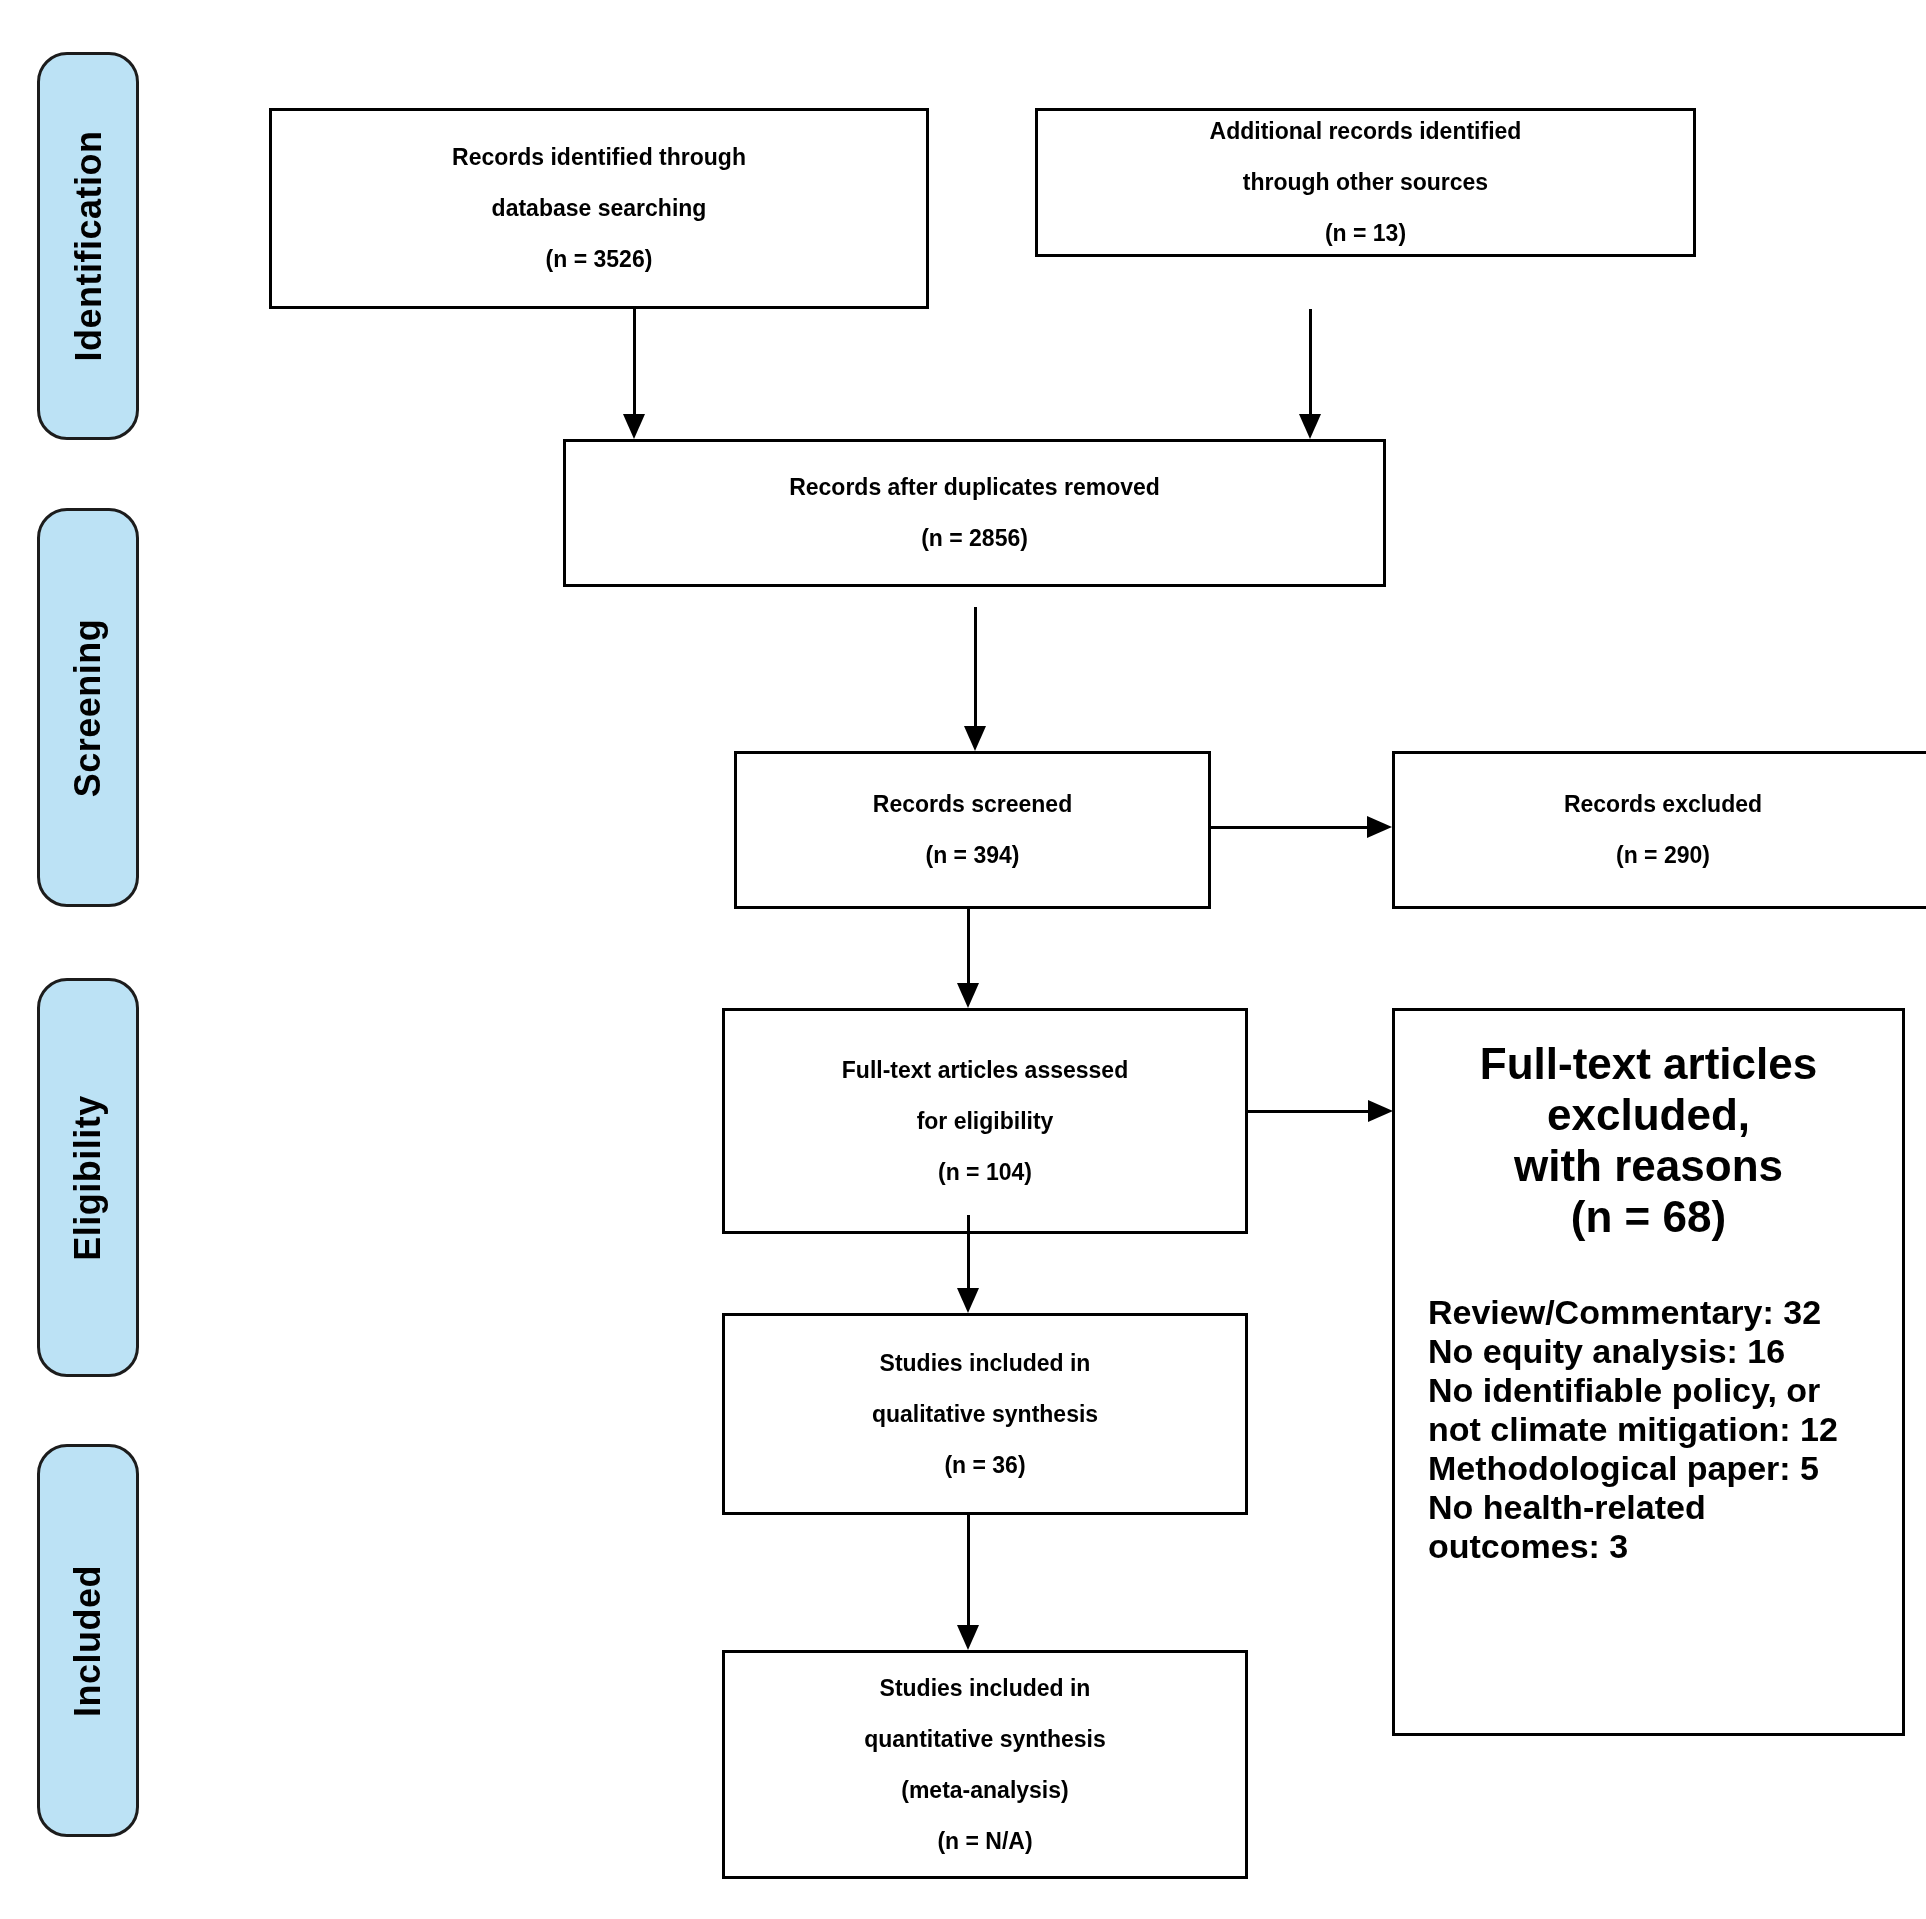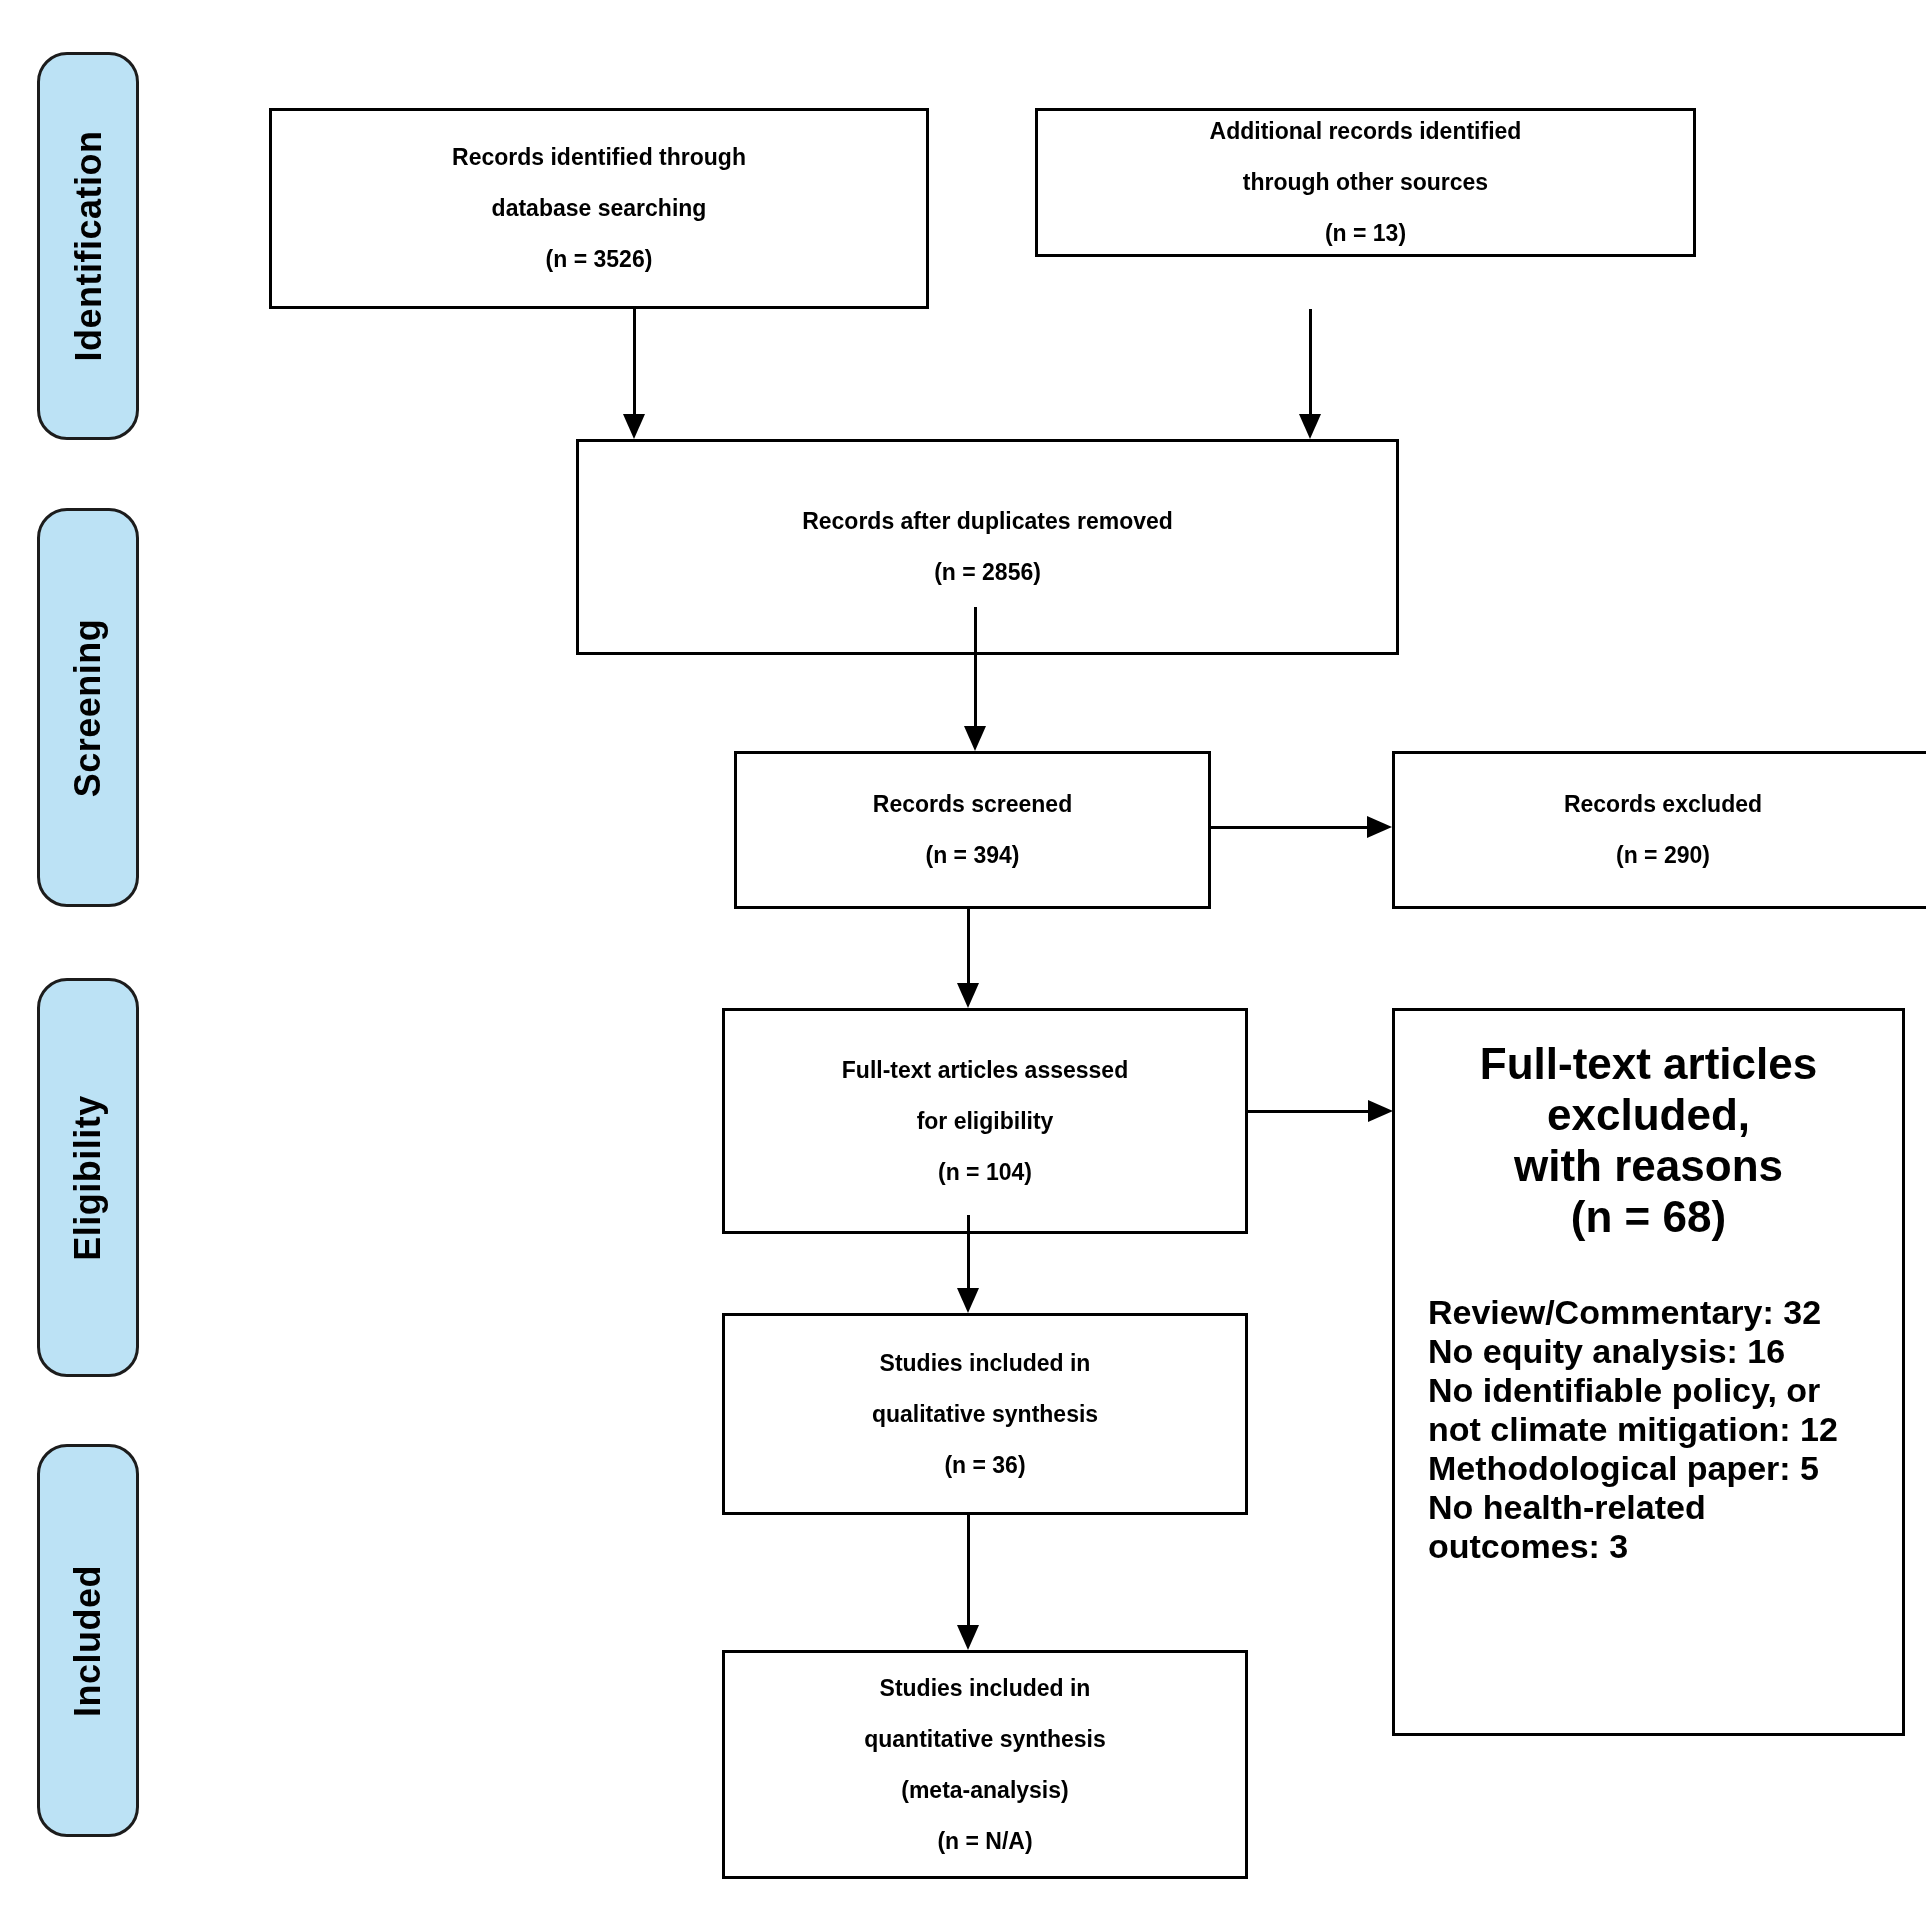--- a/index.html
+++ b/index.html
@@ -132,21 +132,21 @@
 database searching
 (n = 3526)</div>
   </div>
 
   <div class="fbox" style="left:1035px;top:108px;width:661px;height:149px;">
     <div class="fbox-text">Additional records identified
 through other sources
 (n = 13)</div>
   </div>
 
-  <div class="fbox" style="left:576px;top:439px;width:823px;height:216px;">
+  <div class="fbox" style="left:563px;top:439px;width:823px;height:148px;">
     <div class="fbox-text">Records after duplicates removed
 (n = 2856)</div>
   </div>
 
   <div class="fbox" style="left:734px;top:751px;width:477px;height:158px;">
     <div class="fbox-text">Records screened
 (n = 394)</div>
   </div>
 
   <div class="fbox" style="left:1392px;top:751px;width:542px;height:158px;">

